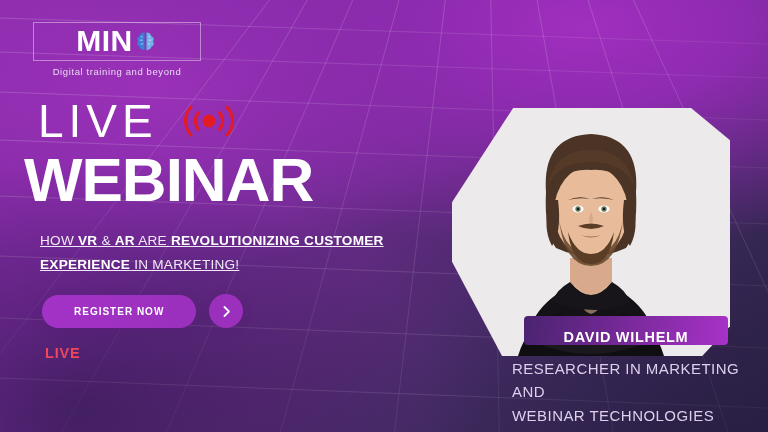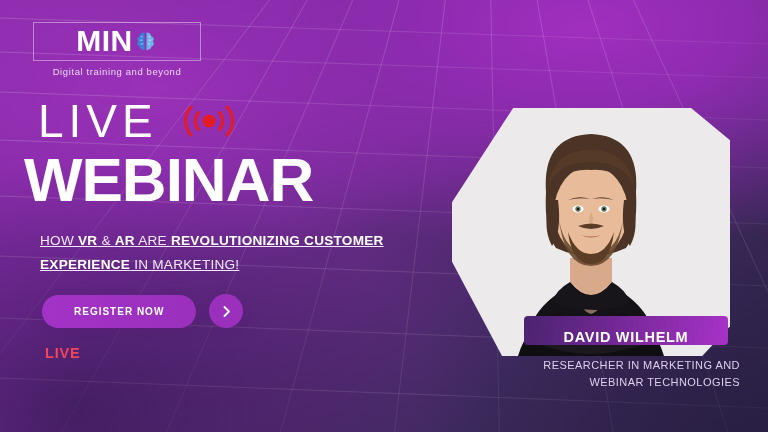--- a/index.html
+++ b/index.html
@@ -149,22 +149,22 @@
     border-radius:4px;
     display:flex; align-items:flex-end; justify-content:center;
   }
   .name-bar span {
     font-size:14.5px; font-weight:bold; color:#ffffff;
     letter-spacing:.7px;
   }
   .speaker-role {
     position:absolute; left:512px; top:357px;
     width:228px;
-    text-align:right;
-    font-size:11px;
+    text-align:left;
+    font-size:15px;
     color:#ded0ec;
     line-height:1.55;
     letter-spacing:.45px;
   }
 </style>
 </head>
 <body>
 
 <div id="banner">
 

